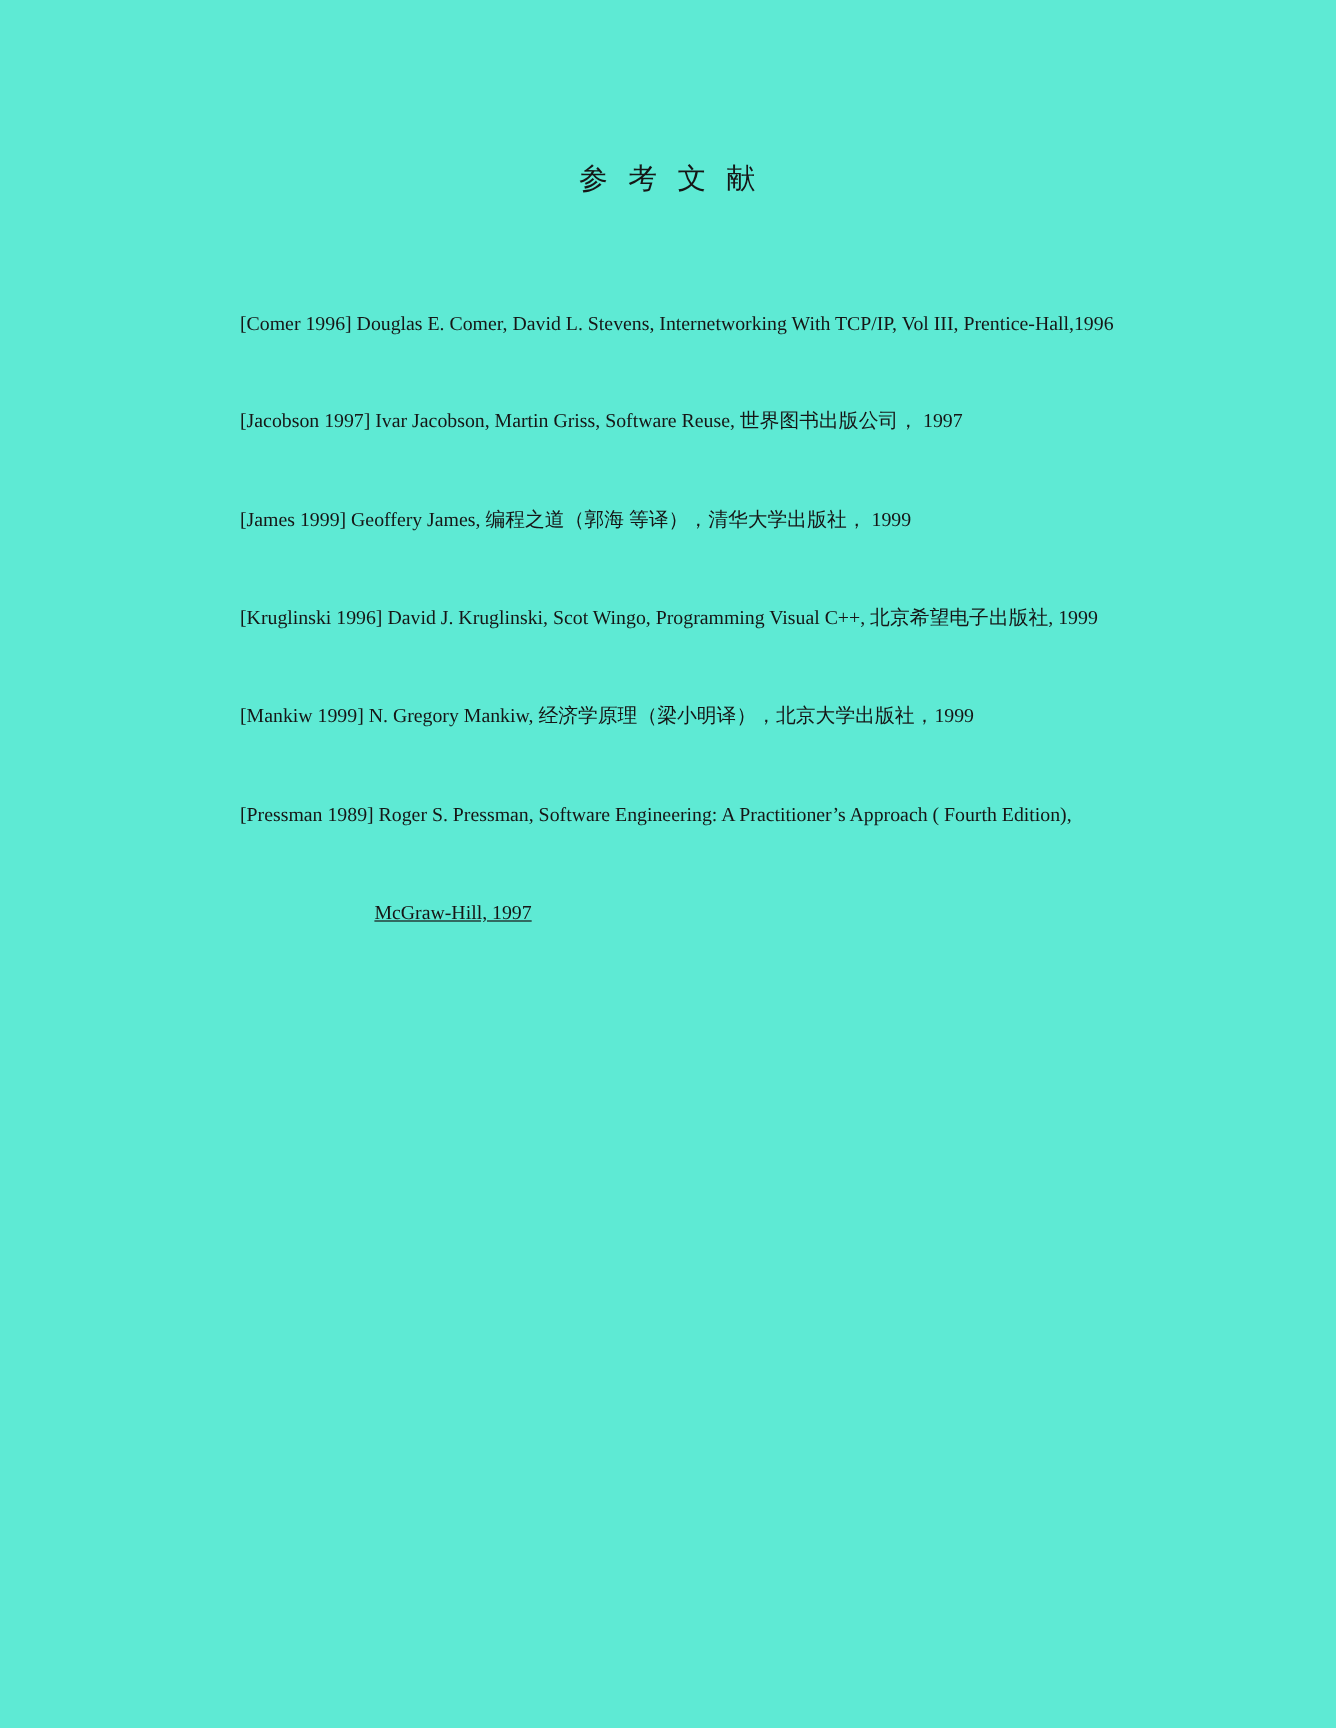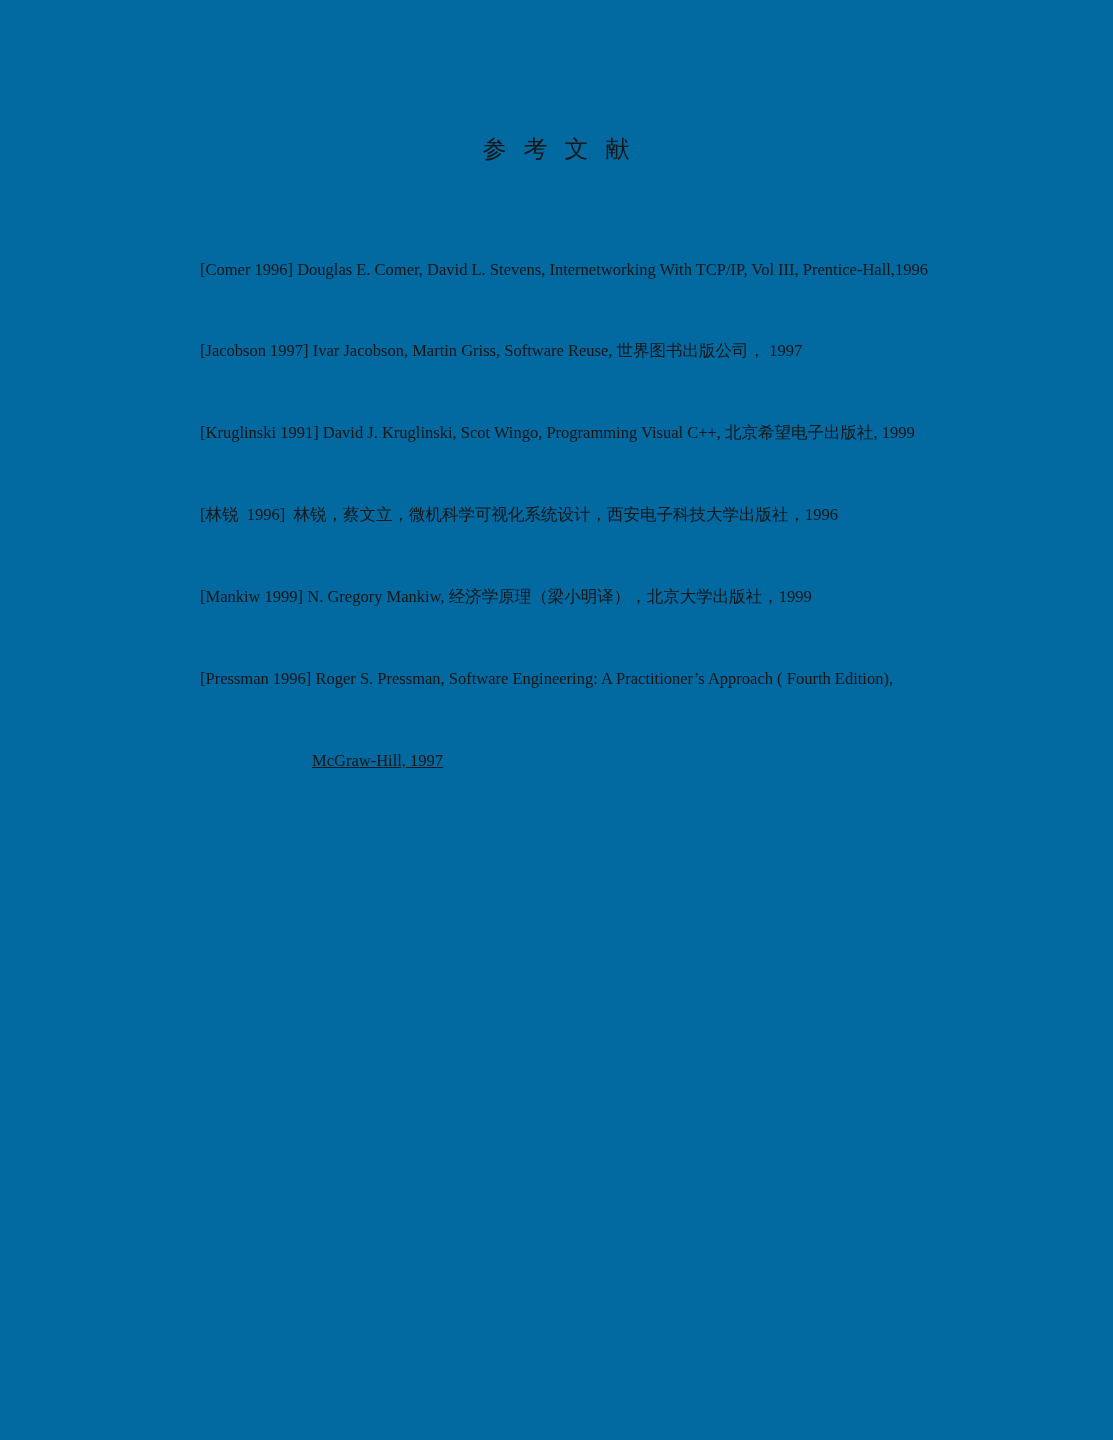--- a/index.html
+++ b/index.html
@@ -4,21 +4,21 @@
 <style>
   html, body {
     margin: 0;
     padding: 0;
     background: #ffffff;
   }
   .page {
     position: relative;
     width: 1113px;
     height: 1440px;
-    background: #0369a1;
+    background: #5eead4;
     overflow: hidden;
     font-family: "Liberation Serif", "DejaVu Serif", serif;
     color: #161616;
   }
   .title {
     position: absolute;
     top: 133px;
     left: 0;
     width: 100%;
     text-align: center;
@@ -47,24 +47,24 @@
 </head>
 <body>
 
 <div class="page">
 
   <div class="title">参 考 文 献</div>
 
   <div class="refs">
     <div class="ref">[Comer 1996] Douglas E. Comer, David L. Stevens, Internetworking With TCP/IP, Vol III, Prentice-Hall,1996</div>
     <div class="ref">[Jacobson 1997] Ivar Jacobson, Martin Griss, Software Reuse, 世界图书出版公司， 1997</div>
-    <div class="ref">[Kruglinski 1991] David J. Kruglinski, Scot Wingo, Programming Visual C++, 北京希望电子出版社, 1999</div>
-    <div class="ref">[林锐  1996]  林锐，蔡文立，微机科学可视化系统设计，西安电子科技大学出版社，1996</div>
+    <div class="ref">[James 1999] Geoffery James, 编程之道（郭海 等译），清华大学出版社， 1999</div>
+    <div class="ref">[Kruglinski 1996] David J. Kruglinski, Scot Wingo, Programming Visual C++, 北京希望电子出版社, 1999</div>
     <div class="ref">[Mankiw 1999] N. Gregory Mankiw, 经济学原理（梁小明译），北京大学出版社，1999</div>
-    <div class="ref">[Pressman 1996] Roger S. Pressman, Software Engineering: A Practitioner’s Approach ( Fourth Edition),</div>
+    <div class="ref">[Pressman 1989] Roger S. Pressman, Software Engineering: A Practitioner’s Approach ( Fourth Edition),</div>
     <div class="ref indent">McGraw-Hill, 1997</div>
     
     
     
     
     
     
     
   </div>
 

